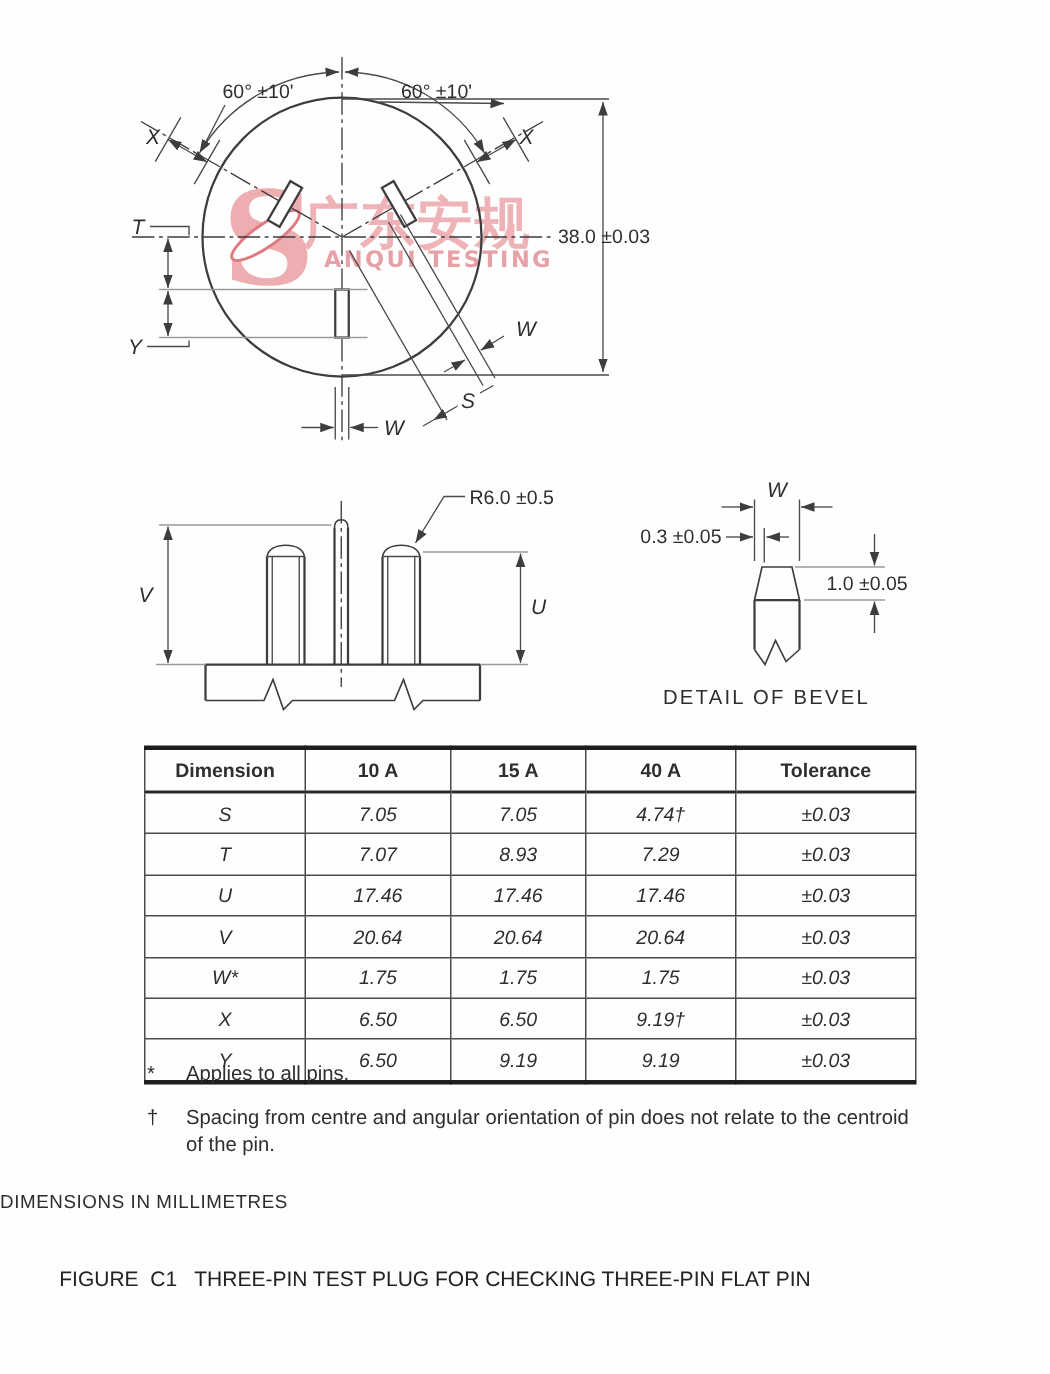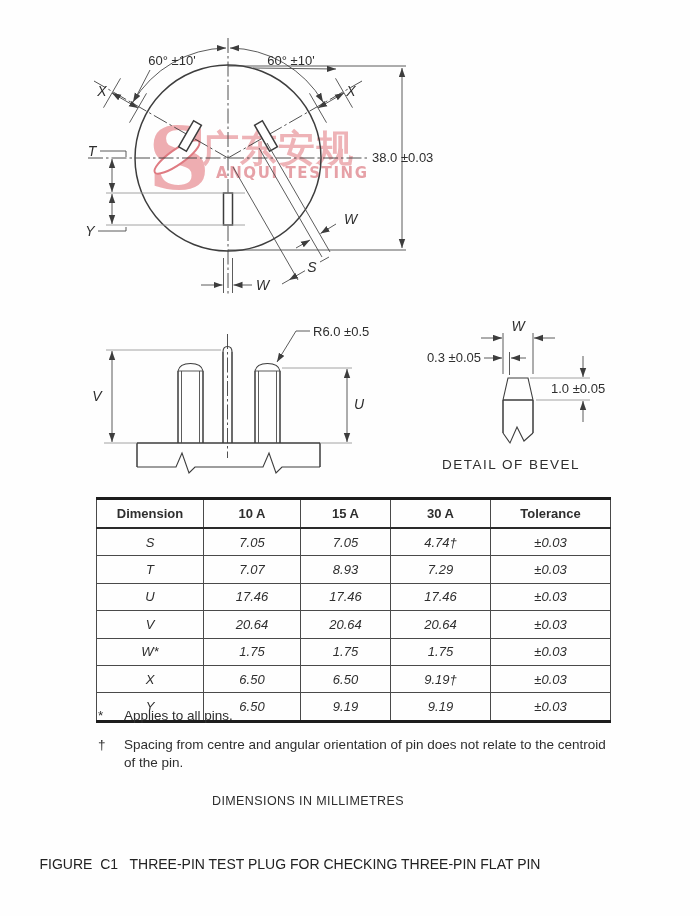--- a/index.html
+++ b/index.html
@@ -29,24 +29,24 @@
         border-top:3px solid #1d1d1d;border-bottom:3px solid #1d1d1d;
         border-left:1px solid #4a4a4a;border-right:1px solid #4a4a4a;}
   table.dims th{font-weight:bold;height:25px;text-align:center;
         border-bottom:2px solid #2a2a2a;border-left:1px solid #4a4a4a;}
   table.dims td{height:24.4px;text-align:center;border:1px solid #4a4a4a;font-style:italic;}
   table.dims td.dim{font-style:italic;}
   
   .fn{position:absolute;left:96px;width:512px;display:flex;font-size:13.5px;line-height:17.5px;z-index:3;}
   .fn .mk{width:26px;flex:none;padding-left:2px;}
   .fn1{top:707px;} .fn2{top:736px;}
-  .units{position:absolute;top:794px;left:0;width:616px;text-align:center;
+  .units{position:absolute;top:794px;left:0;width:616px;text-align:left;
          font-size:12.5px;letter-spacing:.4px;z-index:3;}
   .caption{position:absolute;top:841px;left:0;width:580px;text-align:center;
-           font-size:14px;line-height:22px;color:#222;z-index:3;margin-top:12px;}
+           font-size:14px;line-height:22px;color:#222;z-index:3;}
   .caption div{white-space:pre;}
 </style>
 </head>
 <body>
 
 <div class="page">
 
   <div class="watermark">
     <svg class="wm-logo" width="66" height="86" viewBox="0 0 66 86">
       <text x="33" y="73" text-anchor="middle" font-family="DejaVu Serif, serif" font-weight="bold" font-size="86" fill="#eda7ab">S</text>
@@ -193,21 +193,21 @@
           <col style="width:97px">
           <col style="width:90px">
         <col style="width:100px">
           <col style="width:120px">
       </colgroup>
       <thead>
         <tr>
           <th>Dimension</th>
           <th>10 A</th>
           <th>15 A</th>
-          <th>30 A</th>
+          <th>40 A</th>
           <th>Tolerance</th>
         </tr>
       </thead>
       <tbody>
         <tr>
           <td class="dim">S</td>
           <td>7.05</td>
           <td>7.05</td>
           <td>4.74†</td>
           <td>±0.03</td>

